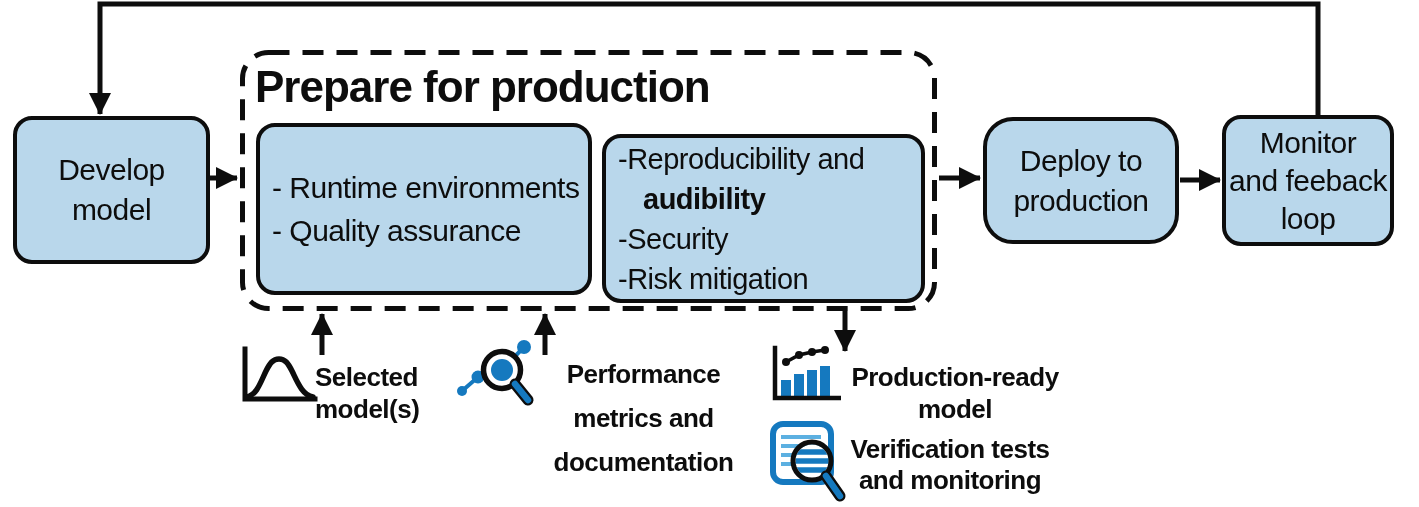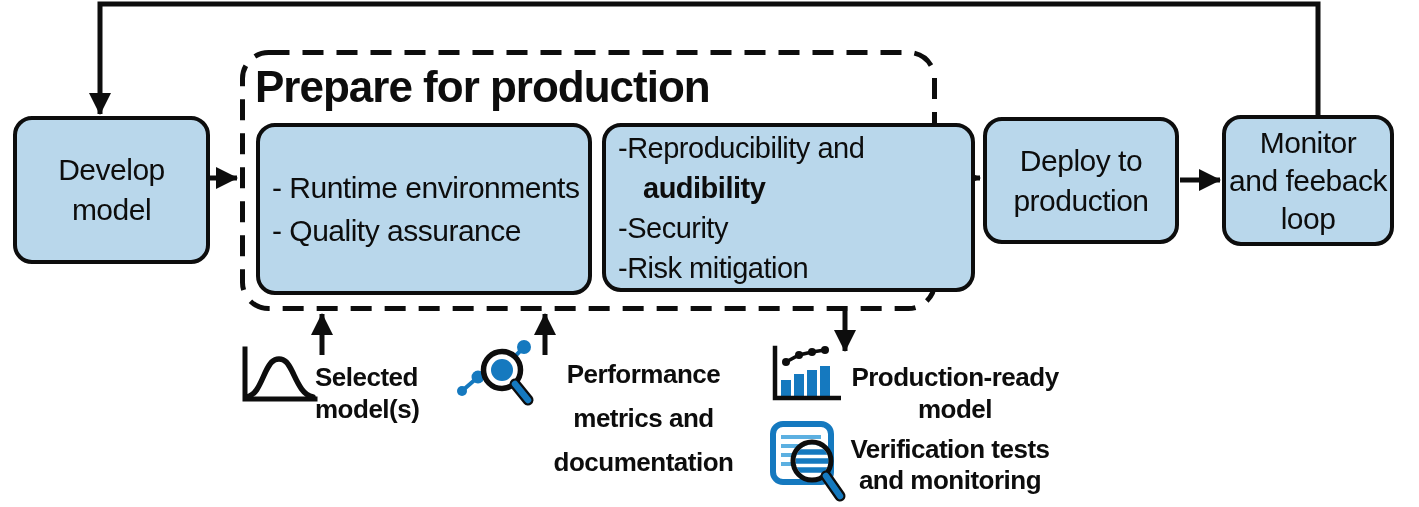--- a/index.html
+++ b/index.html
@@ -76,28 +76,28 @@
 model</span>
   </div>
 
   <div class="group-title">Prepare for production</div>
 
   <div class="node list" id="box-checklist" style="left:256px;top:123px;width:336px;height:172px;">
     <span class="li">- Runtime environments</span>
     <span class="li">- Quality assurance</span>
   </div>
 
-  <div class="node list" id="box-governance" style="left:602px;top:123px;width:373px;height:169px;">
+  <div class="node list" id="box-governance" style="left:602px;top:134px;width:323px;height:169px;">
     <span class="li">-Reproducibility and</span>
     <span class="li wrap-line">audibility</span>
     <span class="li">-Security</span>
     <span class="li">-Risk mitigation</span>
   </div>
 
-  <div class="node" style="left:983px;top:117px;width:196px;height:127px;">
+  <div class="node" style="left:983px;top:117px;width:196px;height:127px;border-radius:30px;">
     <span>Deploy to
 production</span>
   </div>
 
   <div class="node" style="left:1222px;top:115px;width:172px;height:131px;line-height:38px;">
     <span>Monitor
 and feeback
 loop</span>
   </div>
 

